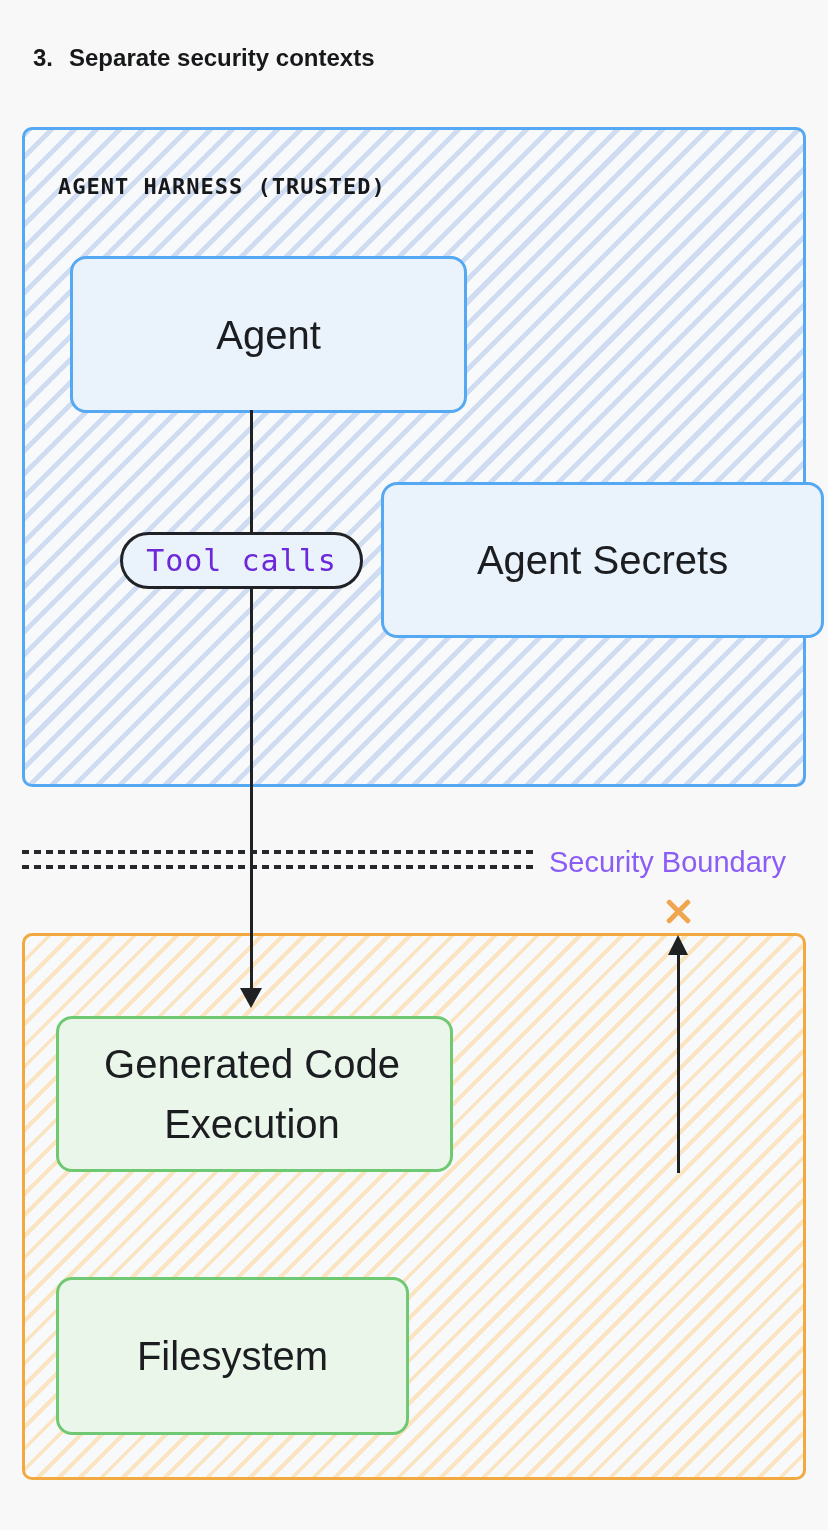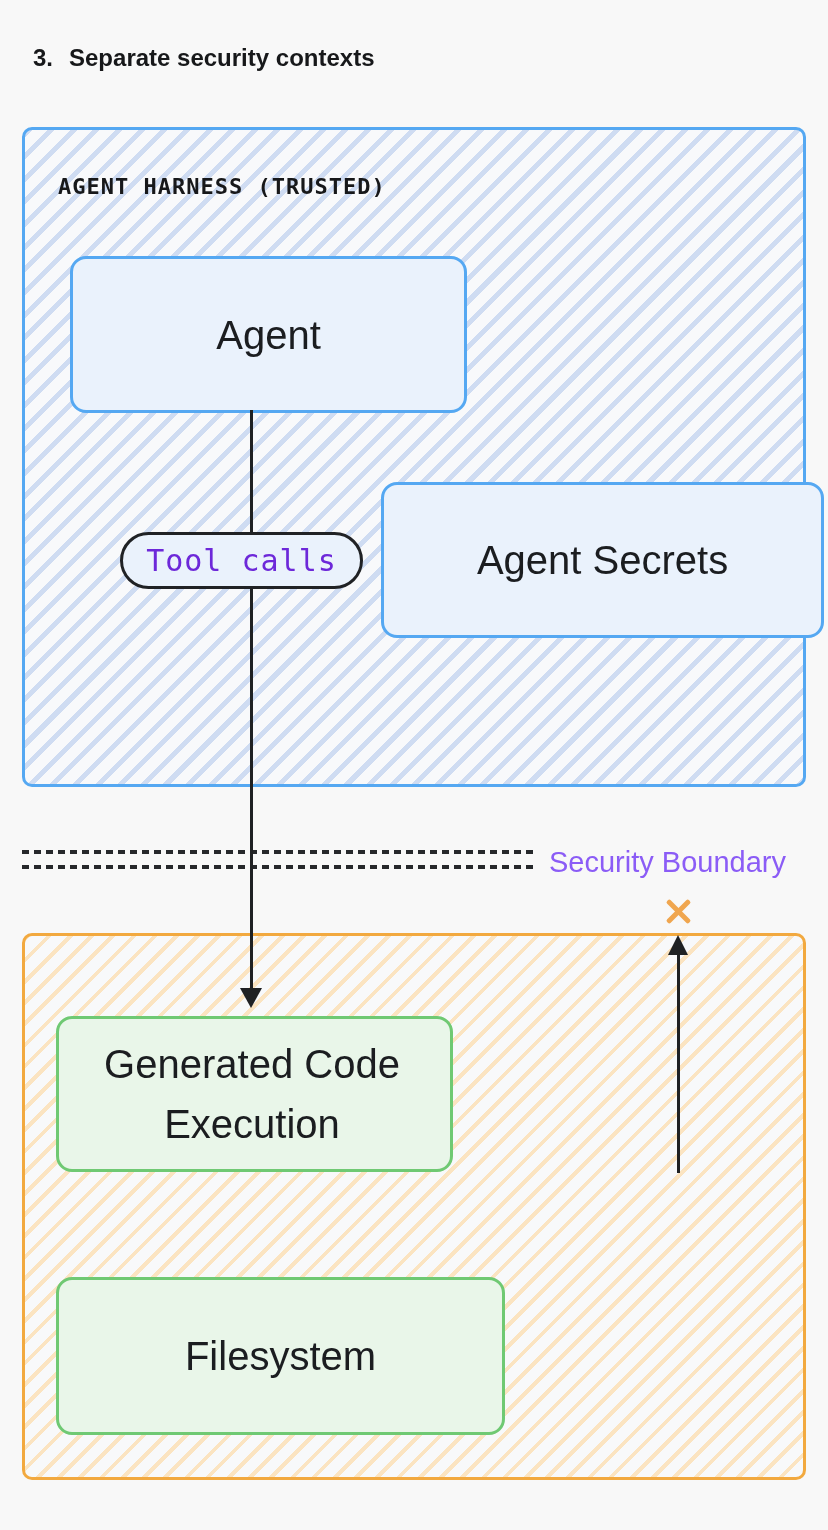--- a/index.html
+++ b/index.html
@@ -52,21 +52,21 @@
     font-size: 40px; line-height: 60px; color: #1b1d20;
     border-radius: 16px;
     padding: 0 28px;
   }
   .node-blue { background: #eaf2fc; border: 3px solid #55a8f2; }
   .node-green { background: #e9f6e9; border: 3px solid #6fc973; }
 
   .node-agent   { left: 31px; top: 126px; width: 397px; height: 157px; margin-left: 14px; }
   .node-secrets { left: 356px; top: 352px; width: 443px; height: 156px; }
   .node-gen     { left: 31px; top: 80px;  width: 397px; height: 156px; padding-left: 23px; }
-  .node-fs      { left: 31px; top: 341px; width: 449px; height: 158px; }
+  .node-fs      { left: 31px; top: 341px; width: 353px; height: 158px; }
 
   
   .pill {
     position: absolute; left: 120px; top: 532px; width: 243px; height: 57px;
     background: #eaf2fc; border: 3px solid #202225; border-radius: 999px;
     display: flex; align-items: center; justify-content: center;
     font-family: "DejaVu Sans Mono", monospace;
     font-size: 30px; letter-spacing: 1px; color: #6d28d9;
     z-index: 4;
   }

